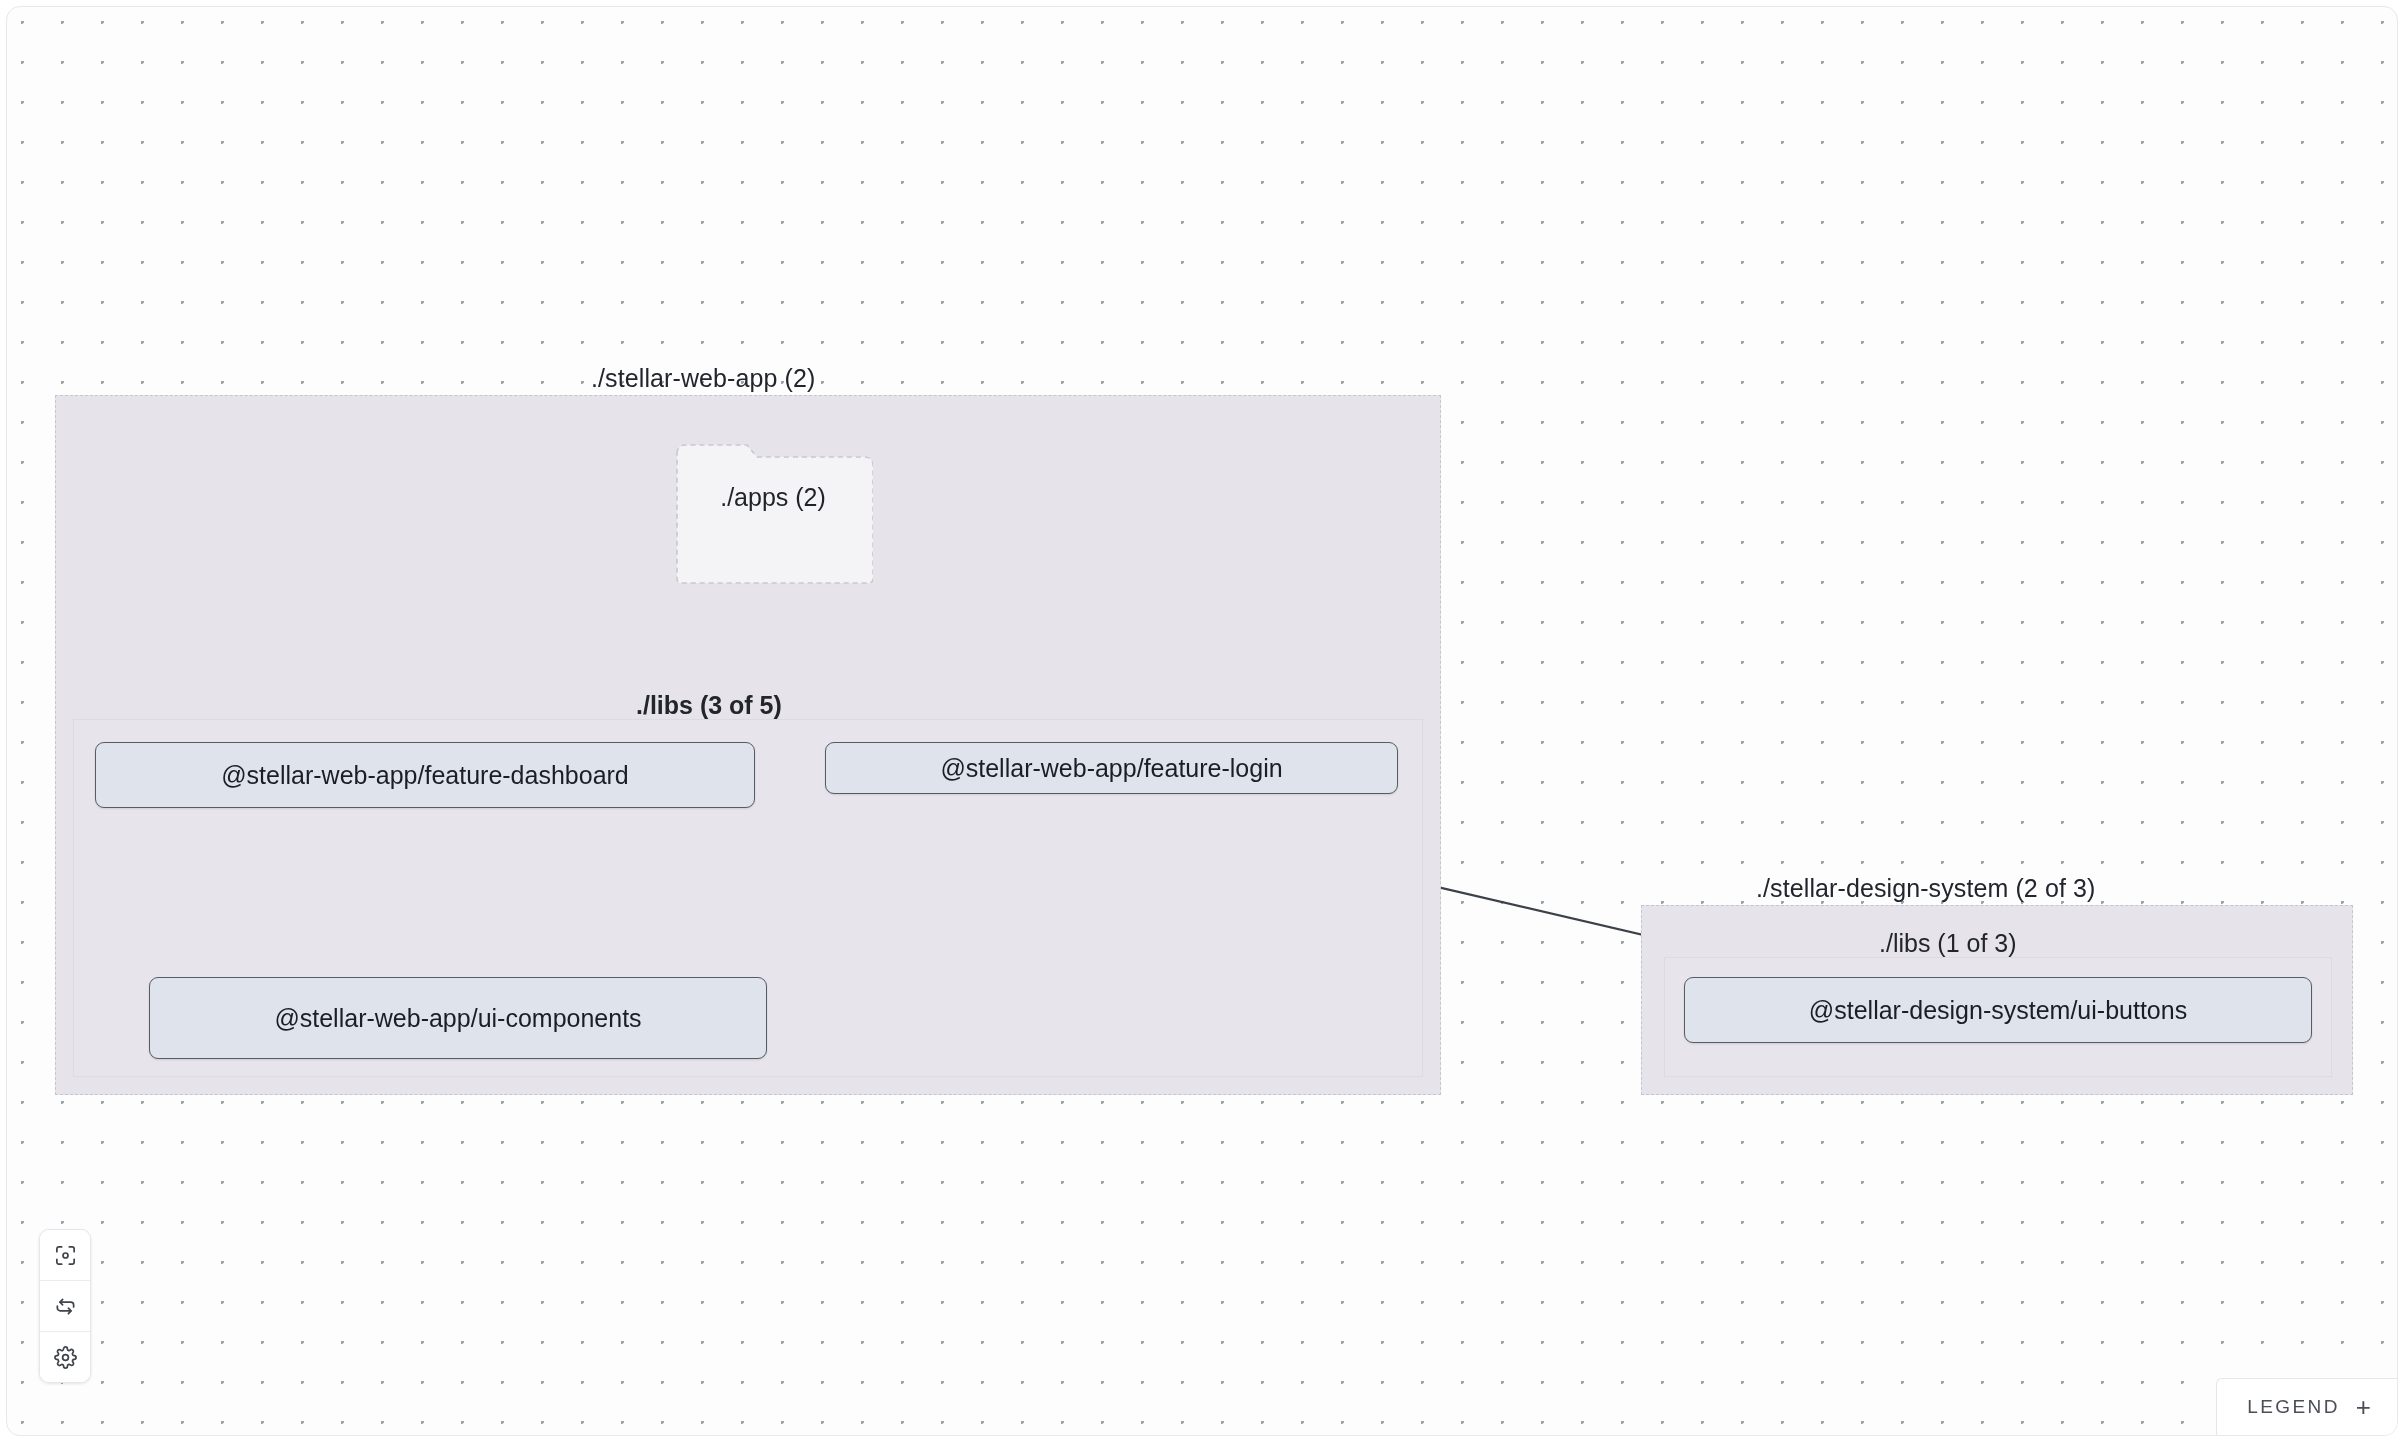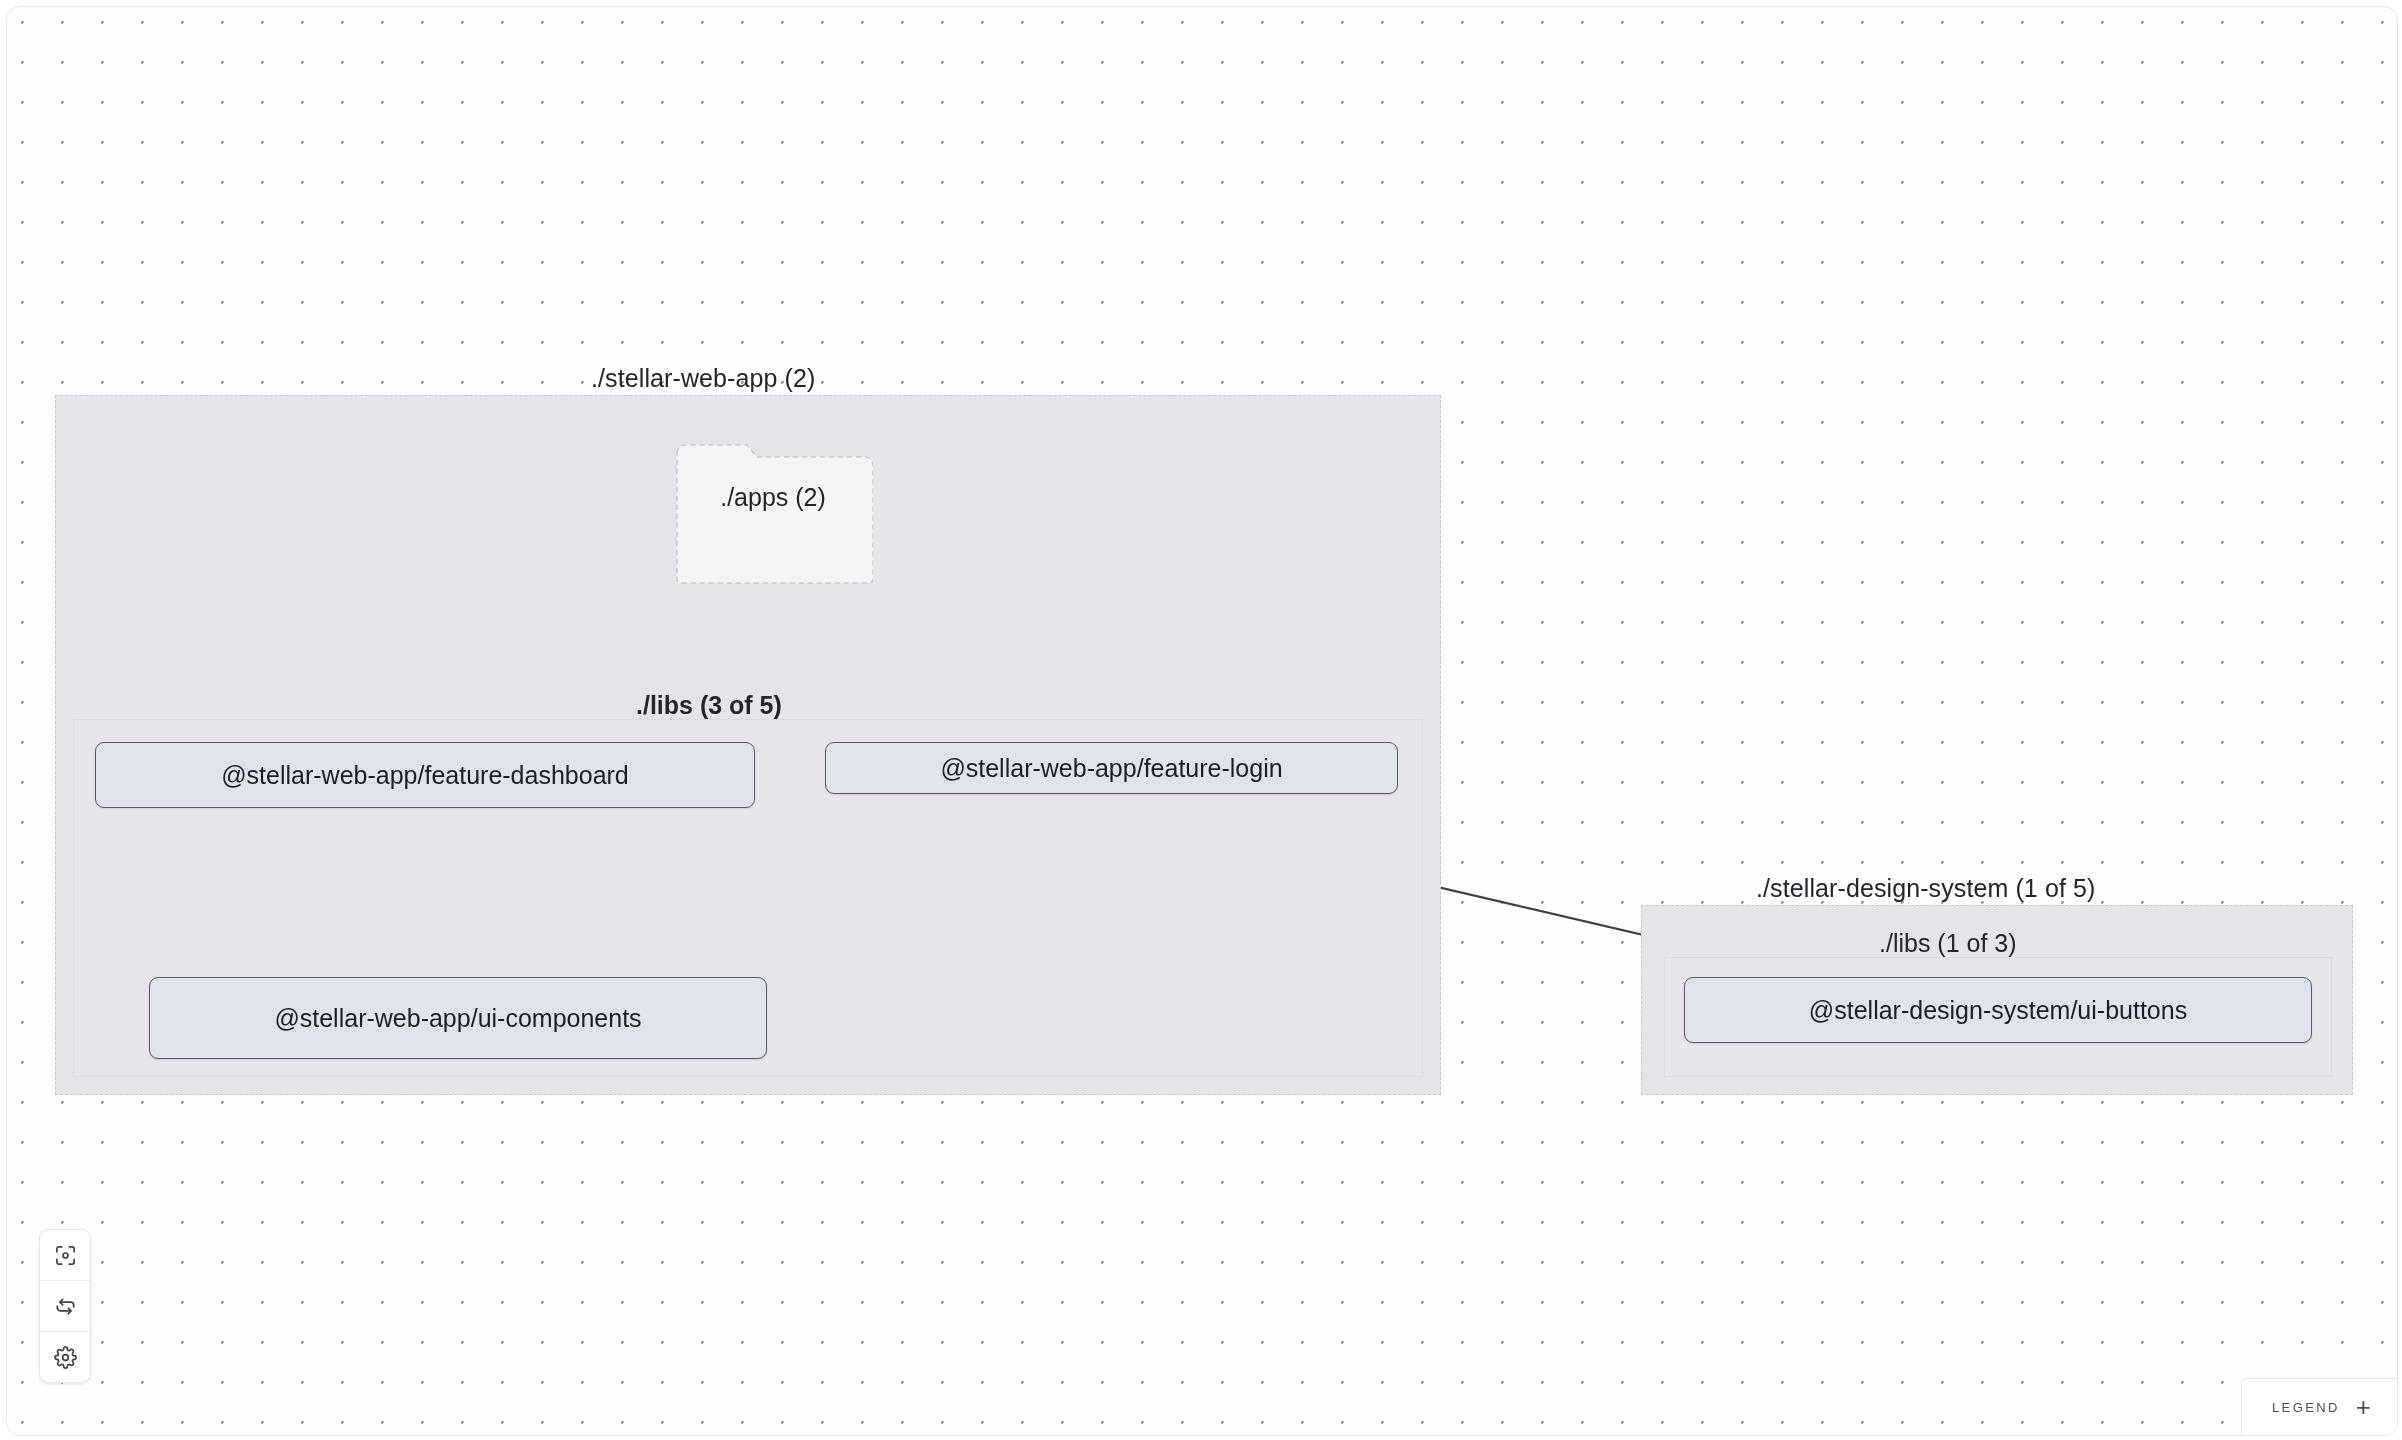--- a/index.html
+++ b/index.html
@@ -144,21 +144,21 @@
     align-items: center;
     gap: 16px;
     padding: 0 26px 0 30px;
     background: #ffffff;
     border-top: 1px solid #e5e7eb;
     border-left: 1px solid #e5e7eb;
     border-top-left-radius: 6px;
     cursor: pointer;
   }
   #legend .legend-text {
-    font-size: 13px;
+    font-size: 19px;
     letter-spacing: 2.4px;
     color: #4a4f57;
   }
   #legend .legend-plus {
     font-size: 26px;
     color: #4a4f57;
     line-height: 1;
   }
 </style>
 </head>
@@ -208,21 +208,21 @@
     </div>
 
     <div class="node" style="left:818px; top:735px; width:573px; height:52px;">
       <span>@stellar-web-app/feature-login</span>
     </div>
 
     <div class="node" style="left:142px; top:970px; width:618px; height:82px;">
       <span>@stellar-web-app/ui-components</span>
     </div>
 
-    <div class="project-label" style="left:1725px; top:867px;">./stellar-design-system (1 of 5)</div>
+    <div class="project-label" style="left:1725px; top:867px;">./stellar-design-system (2 of 3)</div>
 
     <div class="project" style="left:1634px; top:898px; width:712px; height:190px;"></div>
 
     <div class="subgroup-label" style="left:1872px; top:922px;">./libs (1 of 3)</div>
 
     <div class="subgroup" style="left:1657px; top:950px; width:668px; height:120px;"></div>
 
     <div class="node" style="left:1677px; top:970px; width:628px; height:66px;text-align:center;">
       <span>@stellar-design-system/ui-buttons</span>
     </div>

